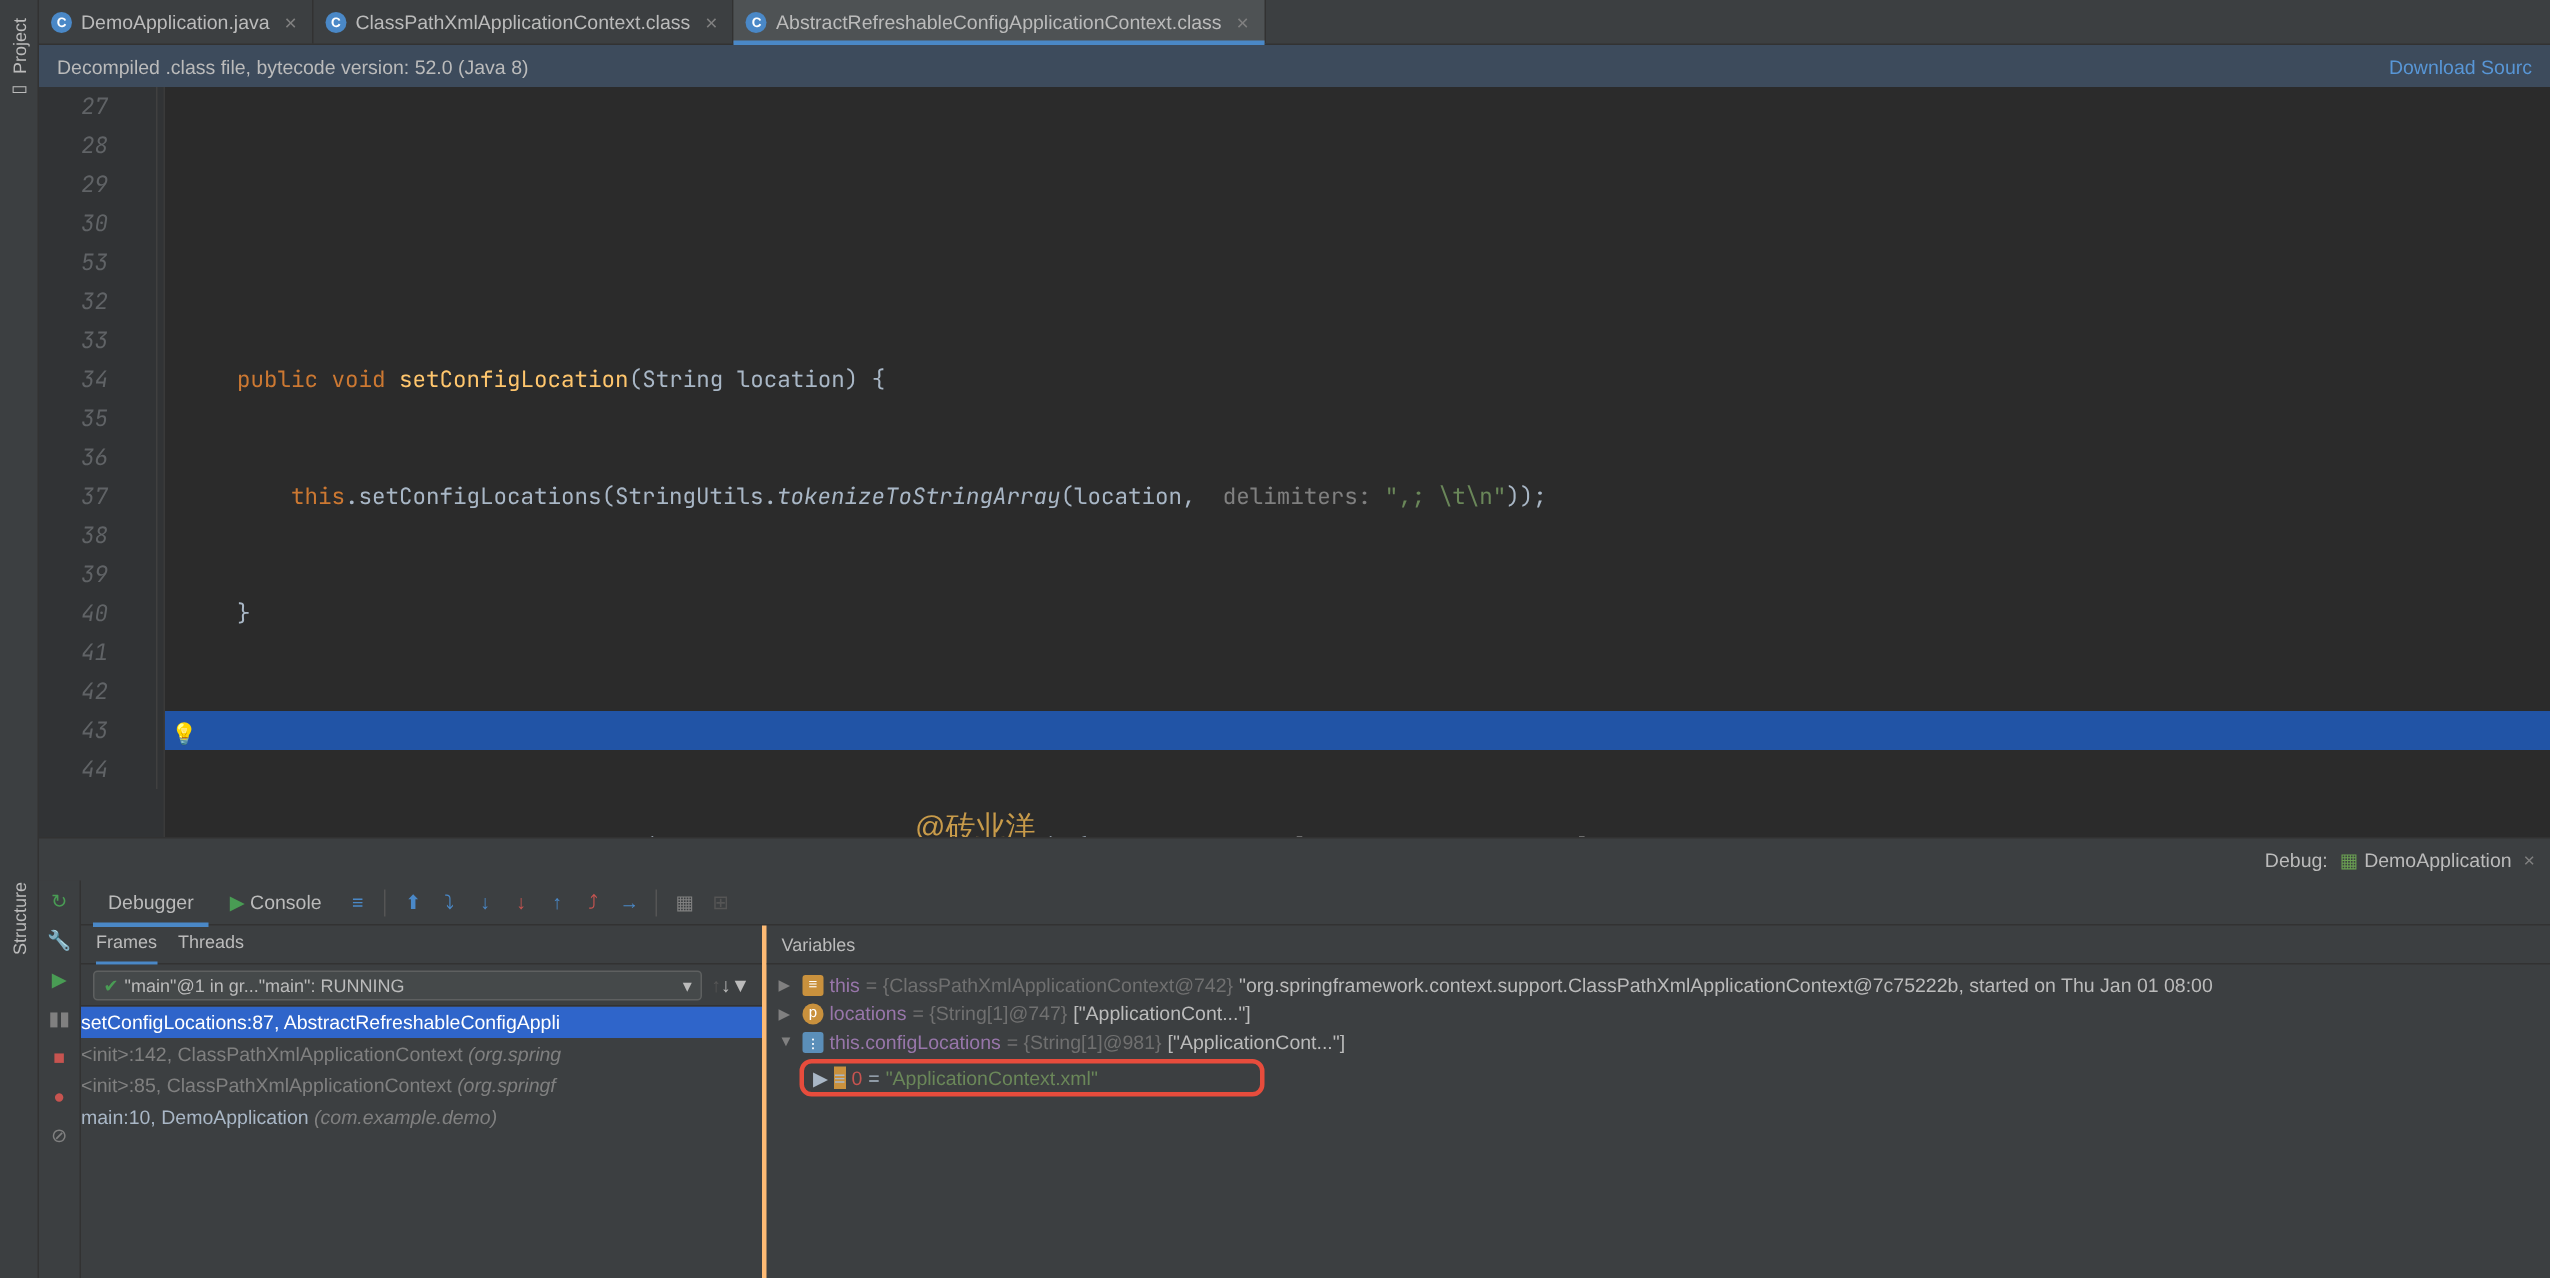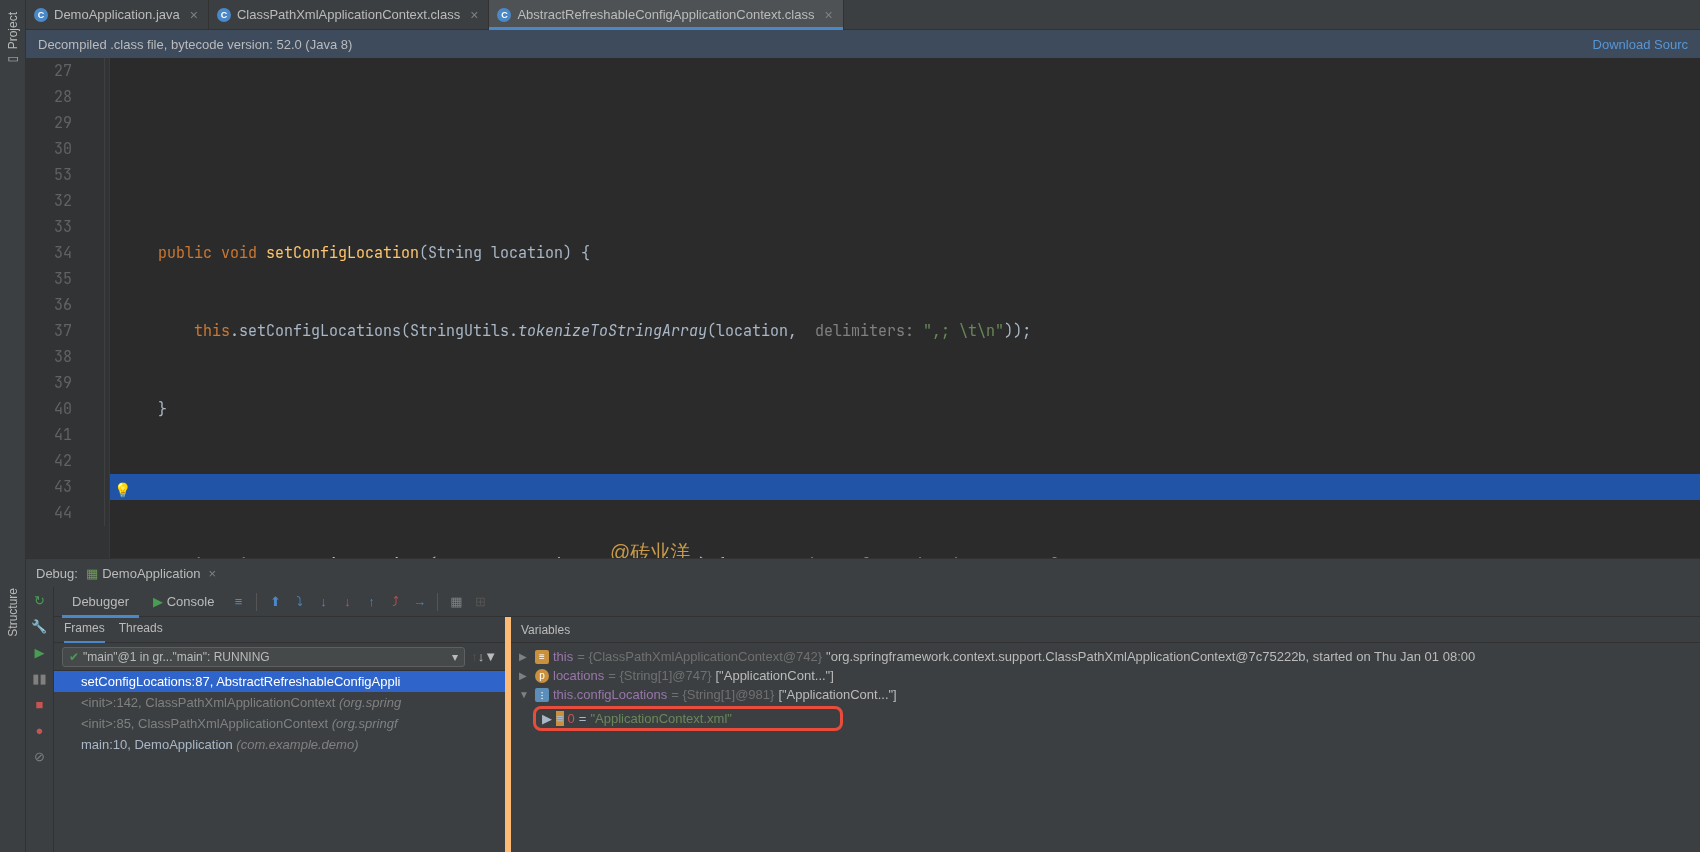--- a/index.html
+++ b/index.html
@@ -112,21 +112,21 @@
 }
 .gutter {
   width: 70px;
   background: #313335;
   color: #606366;
   text-align: right;
   padding-right: 24px;
   user-select: none;
   position: relative;
 }
-.gutter .ln { height: 26px; }
+.gutter .ln { height: 26px; font-style: italic; }
 .fold-bar {
   width: 14px;
   background: #313335;
   border-right: 1px solid #3a3a3a;
   position: relative;
 }
 .code {
   flex: 1;
   padding-left: 12px;
   position: relative;
@@ -171,20 +171,21 @@
   display: flex;
   flex-direction: column;
 }
 .debug-header {
   height: 28px;
   display: flex;
   align-items: center;
   padding: 0 10px;
   gap: 8px;
   color: #bbbbbb;
+  justify-content: flex-end;
 }
 .debug-header .close-x {
   color: #808080;
   margin-left: 4px;
 }
 .debug-body {
   flex: 1;
   display: flex;
 }
 .debug-left-tb {
@@ -242,21 +243,21 @@
   width: 1px; height: 18px;
   background: #555;
   margin: 0 4px;
 }
 .debug-columns {
   flex: 1;
   display: flex;
 }
 .frames-col {
   width: 457px;
-  border-right: 6px solid #fdba74;
+  border-right: 3px solid #fdba74;
   display: flex;
   flex-direction: column;
 }
 .col-header {
   height: 26px;
   display: flex;
   align-items: center;
   padding: 0 10px;
   gap: 14px;
   border-bottom: 1px solid #323232;
@@ -293,21 +294,21 @@
   align-items: center;
   gap: 4px;
   font-size: 12px;
 }
 .thread-combo .check { color: #499c54; }
 .frames-list {
   flex: 1;
   overflow: hidden;
 }
 .frame-row {
-  padding: 3px 27px;
+  padding: 3px 0;
   font-size: 13px;
   white-space: nowrap;
   overflow: hidden;
   text-overflow: ellipsis;
 }
 .frame-row.sel {
   background: #2f65ca;
   color: #fff;
 }
 .frame-row .pkg {

